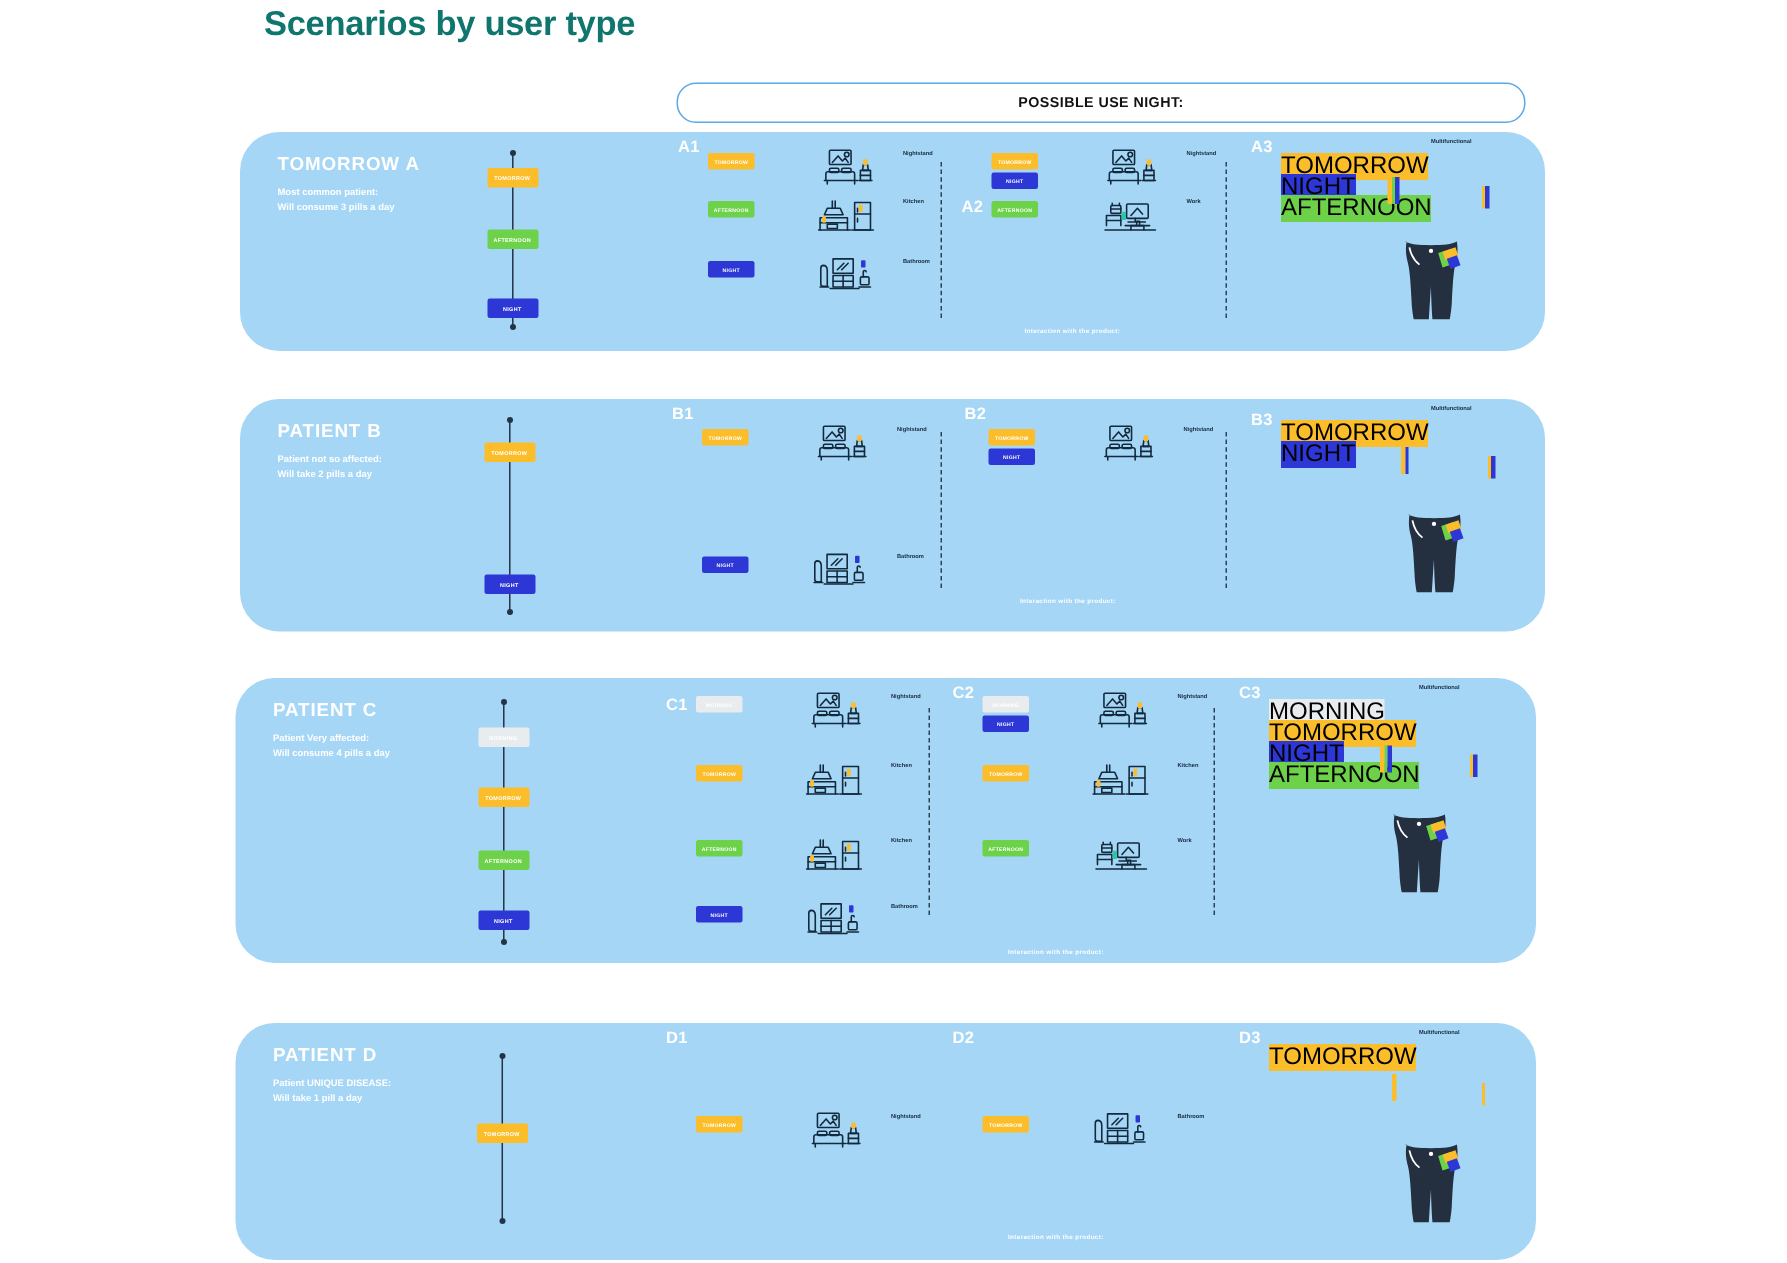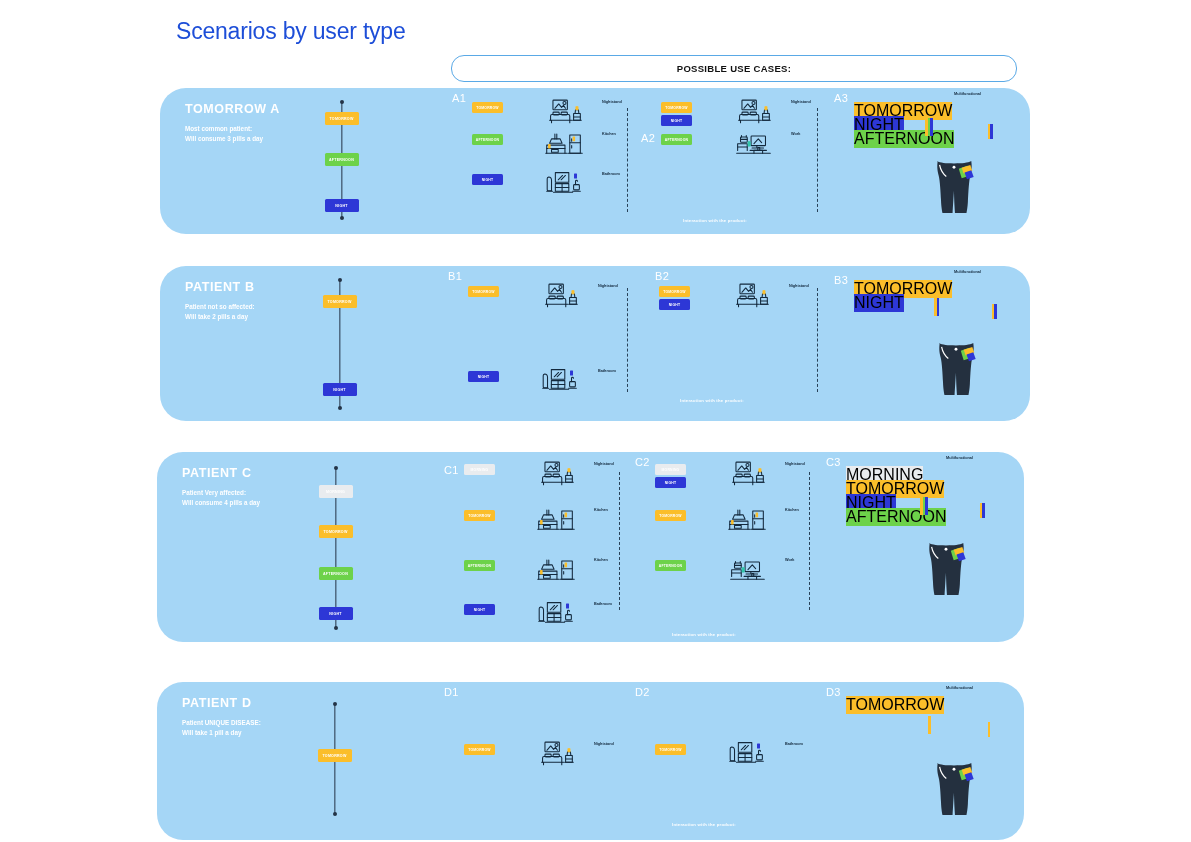--- a/index.html
+++ b/index.html
@@ -5,24 +5,24 @@
   * { box-sizing: border-box; margin: 0; padding: 0; }
   body {
     width: 1191px; height: 842px;
     background: #ffffff;
     font-family: "Liberation Sans", sans-serif;
     overflow: hidden;
     position: relative;
   }
   .page-title {
     position: absolute;
-    left: 176px; top: 18px;
+    left: 176px; top: 2px;
     font-size: 23px;
-    font-weight: normal;
-    color: #1d4ed8;
+    font-weight: bold;
+    color: #0f766e;
     letter-spacing: -0.2px;
   }
   .usecase-banner {
     position: absolute;
     left: 451px; top: 55px;
     width: 566px; height: 27px;
     border: 1.3px solid #5aa9e6;
     border-radius: 13px;
     background: #ffffff;
     display: flex; align-items: center; justify-content: center;
@@ -77,21 +77,21 @@
   .pill.morning { color:#ffffff; }
 
   .c-tomorrow { background:#FBBE2A; }
   .c-afternoon{ background:#6DD24A; }
   .c-night    { background:#2D37D6; }
   .c-morning  { background:#E9ECEF; }
 
   
   .col { position:absolute; }
   .col-code {
-    position:absolute; font-size:11px; font-weight:normal; color:#ffffff;
+    position:absolute; font-size:11px; font-weight:bold; color:#ffffff;
     letter-spacing:0.3px;
   }
   .slot { position:absolute; }
   .slot .pill-static {
     position:absolute; left:0; top:0;
     display:flex; align-items:center; justify-content:center;
     font-size:3.4px; font-weight:bold; color:#ffffff; letter-spacing:0.2px;
     width:31px; height:11px; border-radius:1.5px; white-space:nowrap;
   }
   .room-label {
@@ -118,21 +118,21 @@
   .strip i { display:block; width:2.6px; height:100%; }
   .strip-sm { position:absolute; display:flex; height:15px; }
   .strip-sm i { display:block; width:2.4px; height:100%; }
 </style>
 </head>
 <body>
 
 <div class="page-title">Scenarios by user type</div>
 
 <div class="usecase-banner">
-  <span>POSSIBLE USE CASES:</span>
+  <span>POSSIBLE USE NIGHT:</span>
 </div>
 
 <div id="rows-host">
     <div class="row row-a">
       <div class="patient-title">TOMORROW A</div>
       <div class="patient-desc">Most common patient:
 Will consume 3 pills a day</div>
       <div class="timeline" style="left:181px;top:14px;height:116px;width:1px;">
         <div class="axis"></div>
         <div class="cap top"></div>
@@ -322,21 +322,21 @@
               <path d="M14 44h12"></path>
               <rect x="70" y="30" width="12" height="11" rx="2"></rect>
               <path d="M68 44h16M74 30v-7a2 2 0 0 1 4 0"></path>
               <path d="M72 8h4v8h-4z" fill="#2D37D6" stroke="#2D37D6"></path>
             </svg>
           </div>
           <div class="room-label" style="left:130px;top:-2px;">Bathroom</div>
         </div>
       </div>
       <div class="col" style="left:479px;top:0;">
-        <div class="col-code" style="left:16px;top:4px;">B2</div>
+        <div class="col-code" style="left:4px;top:4px;">B2</div>
         <div class="slot" style="left:20px;top:20px;">
           <div class="pill-static c-tomorrow">TOMORROW</div>
           <div class="pill-static c-night" style="top:13px;">NIGHT</div>
           <div class="icon-box" style="left:68px;top:-4px;">
             <svg width="48" height="34" viewBox="0 0 100 70" fill="none" stroke="#13293D" stroke-width="2.2" stroke-linecap="round" stroke-linejoin="round">
               <rect x="27" y="4" width="30" height="20" rx="1.5"></rect>
               <path d="M31 21l8-9 6 7 4-4 4 6"></path>
               <circle cx="51" cy="10" r="3.2"></circle>
               <path d="M22 46v-9a3 3 0 0 1 3-3h34a3 3 0 0 1 3 3v9"></path>
               <rect x="27" y="29" width="13" height="6" rx="2"></rect>

